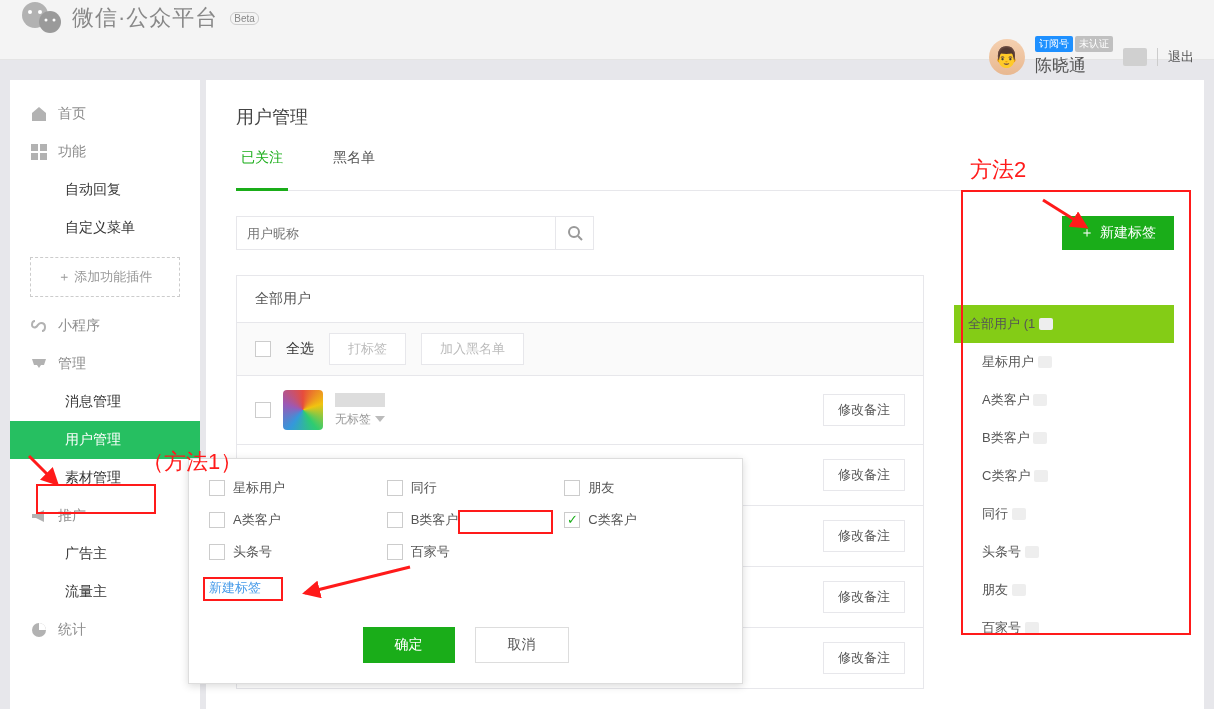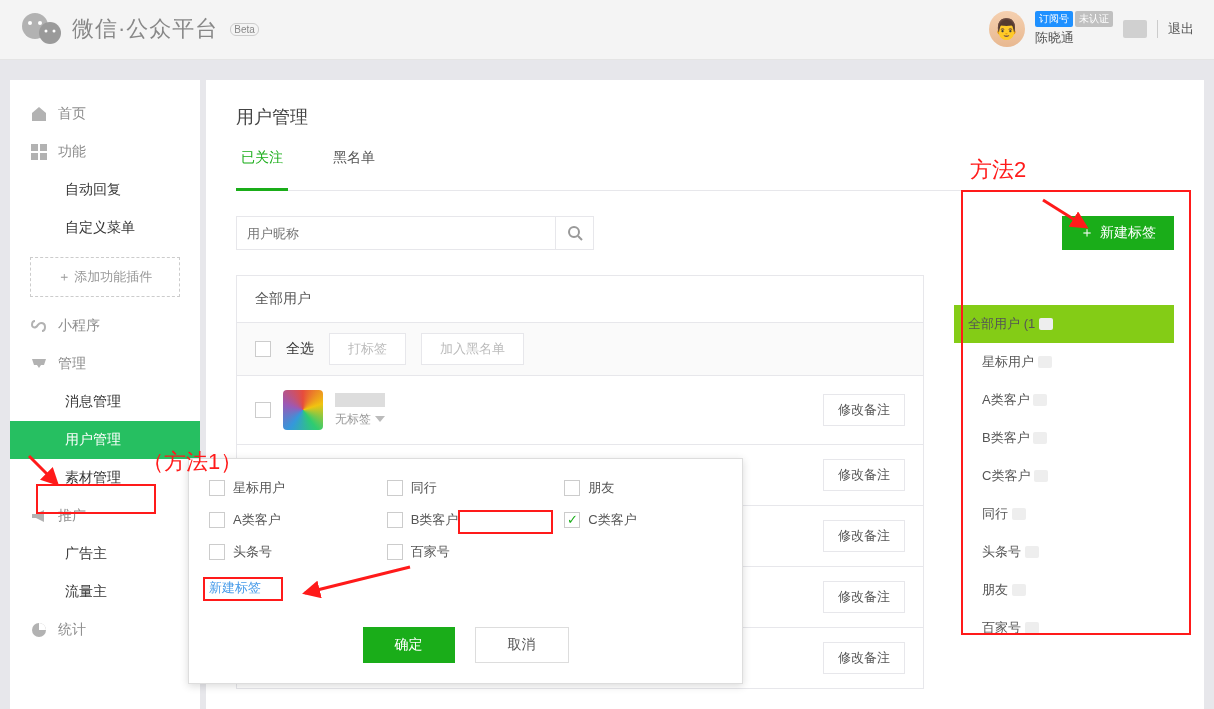--- a/index.html
+++ b/index.html
@@ -1,29 +1,29 @@
 <!DOCTYPE html>
 <html><head>
 <meta charset="utf-8">
 <style>
 * { box-sizing: border-box; margin: 0; padding: 0; }
 body { font-family: "Microsoft YaHei", Arial, sans-serif; font-size: 14px; color: #353535; background: #e7e7eb; width: 1214px; }
-.header { background: #f4f4f4; height: 60px; display: flex; align-items: flex-end; padding: 12px 20px; border-bottom: 1px solid #e4e4e4; }
+.header { background: #f4f4f4; height: 60px; display: flex; align-items: flex-start; padding: 0 20px; border-bottom: 1px solid #e4e4e4; flex-direction: column; }
 .logo-area { display: flex; align-items: center; gap: 8px; }
 .wx-logo { width: 44px; height: 36px; }
 .logo-text { font-size: 22px; color: #888; font-weight: 300; letter-spacing: 1px; }
 .beta-tag { font-size: 10px; color: #888; border: 1px solid #ccc; padding: 0 3px; margin-left: 4px; border-radius: 6px; }
 .header-right { margin-left: auto; display: flex; align-items: center; gap: 10px; }
 .avatar { width: 36px; height: 36px; border-radius: 50%; background: linear-gradient(#f5d0b0,#e8b890); display: flex; align-items: center; justify-content: center; font-size: 20px; }
 .badges { display: flex; flex-direction: column; gap: 2px; }
 .badge-row { display: flex; gap: 2px; }
 .badge { font-size: 10px; color: #fff; padding: 1px 4px; border-radius: 2px; }
 .badge-blue { background: #1e90ff; }
 .badge-gray { background: #c0c0c0; }
-.username { color: #555; font-size: 13px; }
+.username { color: #555; font-size: 17px; }
 .mail-icon { width: 24px; height: 18px; background: #d0d0d0; border-radius: 2px; position: relative; }
 .divider-v { width: 1px; height: 18px; background: #ccc; }
 .logout { color: #555; font-size: 13px; cursor: pointer; }
 .page-wrap { padding: 20px 10px 0 10px; display: flex; gap: 6px; }
 .sidebar { width: 190px; background: #fff; padding: 15px 0; }
 .side-item { display: flex; align-items: center; padding: 10px 20px; color: #8d8d8d; cursor: pointer; gap: 10px; }
 .side-item.sub { padding-left: 55px; color: #353535; }
 .side-item.active { background: #26bf61; color: #fff; }
 .side-icon { width: 18px; height: 18px; display: inline-block; }
 .side-add { margin: 10px 20px; border: 1px dashed #ccc; padding: 10px; text-align: center; color: #999; font-size: 13px; cursor: pointer; }

